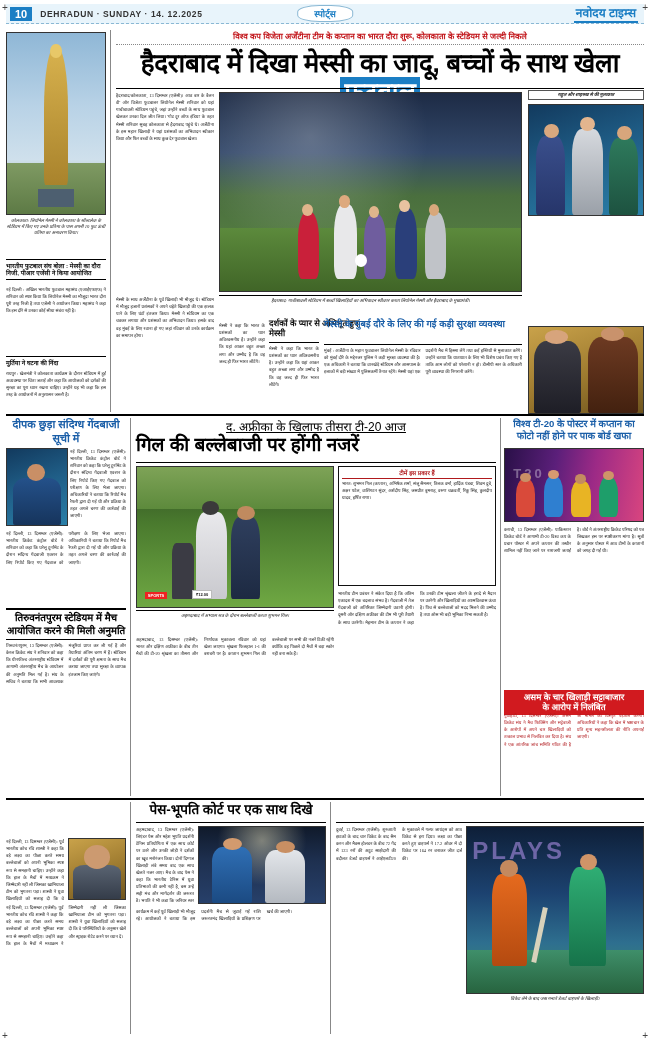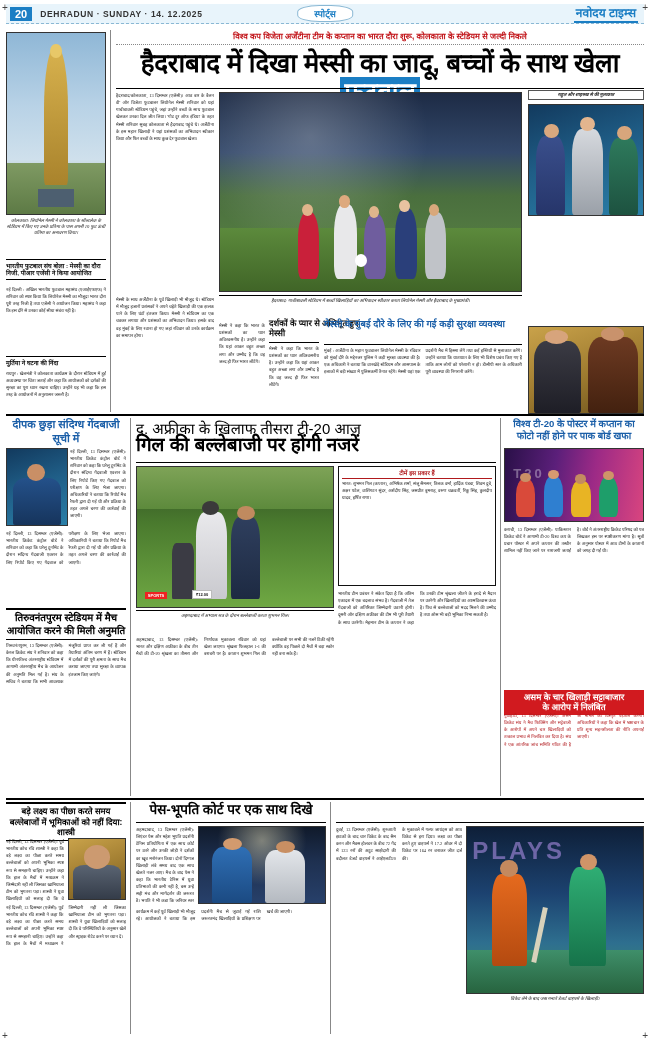--- a/index.html
+++ b/index.html
@@ -25,21 +25,21 @@
 
   
   .sec { position:absolute; }
 
   
   .kicker { text-align:center; font-size:8.2px; font-weight:bold; color:#c2161b;
     border-bottom:1px dotted #888; padding-bottom:2px; line-height:1.2; }
   .hl-main { text-align:center; font-size:26px; font-weight:bold; color:#000;
     line-height:1.12; letter-spacing:-0.3px; margin-top:3px; }
   .hl-main .hi { background:#1b7ec4; color:#fff; padding:0 4px; }
-  .hl-2 { text-align:left; font-size:15px; color:#000; font-weight:normal; }
+  .hl-2 { text-align:center; font-size:12px; color:#000; font-weight:normal;text-decoration:underline; }
   .hl-2b { text-align:left; font-size:19px; font-weight:bold; line-height:1.15; }
   .hl-blue { color:#1b5fa8; font-weight:bold; text-align:center; font-size:10.5px; line-height:1.25; }
   .hl-box { text-align:center; font-size:10px; font-weight:bold; line-height:1.25;
     border-top:2px solid #000; border-bottom:1px solid #000; padding:2px 0; }
   .hl-red-bar { background:#d11a1f; color:#fff; font-size:8.6px; font-weight:bold;
     text-align:center; padding:2px 16px; line-height:1.2; }
   .subhead { font-size:11px; font-weight:bold; line-height:1.2; color:#111; }
   .subhead-blue { font-size:11.5px; font-weight:bold; line-height:1.2; color:#1b5fa8; }
   .hl-bot { text-align:center; font-size:13.5px; font-weight:bold; line-height:1.15; }
 
@@ -88,21 +88,21 @@
   .boxout-title { text-align:center; font-size:6px; font-weight:bold; color:#b0191d;
     border-bottom:1px solid #b0191d; padding-bottom:1px; margin-bottom:1px; }
 </style>
 </head>
 <body>
 
 <div class="page">
 
   <div class="masthead">
     <span class="crossmark" style="left:-4px; top:-2px;">+</span>
-    <span class="pageno">20</span>
+    <span class="pageno">10</span>
     <span class="city">DEHRADUN  ·  SUNDAY ·  14. 12.2025</span>
     <span class="sectag">स्पोर्ट्स</span>
     <span class="brand">नवोदय टाइम्स</span>
     <span class="crossmark" style="right:-4px; top:-2px;">+</span>
   </div>
 
   <div class="sec" style="left:6px; top:30px; width:638px; height:382px;">
 
     <div class="photo ph-statue" style="position:absolute; left:0; top:2px; width:100px; height:183px; border:1px solid #333;">
       <div style="position:absolute; left:0; right:0; bottom:0; height:28%; background:linear-gradient(180deg,#7f9a63,#5d7a45);"></div>
@@ -231,21 +231,20 @@
 
   <div class="sec" style="left:6px; top:608px; width:120px; height:180px;">
     <div class="hl-box">तिरुवनंतपुरम स्टेडियम में मैच आयोजित करने की मिली अनुमति</div>
     <div class="bt" style="margin-top:2px; height:148px; column-count:2; column-gap:5px;">तिरुवनंतपुरम, 13 दिसम्बर (एजेंसी): केरल क्रिकेट संघ ने शनिवार को कहा कि ग्रीनफील्ड अंतरराष्ट्रीय स्टेडियम में आगामी अंतरराष्ट्रीय मैच के आयोजन की अनुमति मिल गई है। संघ के सचिव ने बताया कि सभी आवश्यक मंजूरियां प्राप्त कर ली गई हैं और तैयारियां अंतिम चरण में हैं। स्टेडियम में दर्शकों की पूरी क्षमता के साथ मैच कराया जाएगा तथा सुरक्षा के व्यापक इंतजाम किए जाएंगे।</div>
   </div>
 
   <div style="position:absolute; left:6px; top:798px; width:638px; height:2px; background:#000;"></div>
 
   <div class="sec" style="left:6px; top:802px; width:638px; height:232px;">
 
-    <div class="hl-box" style="width:120px; font-size:8.4px;">बड़े लक्ष्य का पीछा करते समय बल्लेबाजों में भूमिकाओं को नहीं दिया: शास्त्री</div>
     <div class="photo ph-portrait" style="position:absolute; left:62px; top:36px; width:58px; height:62px; border:1px solid #333;">
       <div style="position:absolute; left:8%; bottom:0; width:84%; height:56%; background:linear-gradient(180deg,#5a6472,#343c49); border-radius:24% 24% 4% 4%;"></div>
       <div class="fig-head" style="left:26%; bottom:50%; width:48%; height:40%; background:#cc9a70;"></div>
     </div>
     <div class="bt" style="position:absolute; left:0; top:36px; width:58px; height:64px;">नई दिल्ली, 13 दिसम्बर (एजेंसी): पूर्व भारतीय कोच रवि शास्त्री ने कहा कि बड़े लक्ष्य का पीछा करते समय बल्लेबाजों को अपनी भूमिका स्पष्ट रूप से समझनी चाहिए। उन्होंने कहा कि हाल के मैचों में मध्यक्रम ने जिम्मेदारी नहीं ली जिसका खामियाजा टीम को भुगतना पड़ा। शास्त्री ने युवा खिलाड़ियों को सलाह दी कि वे परिस्थितियों के अनुसार खेलें और स्ट्राइक रोटेट करने पर ध्यान दें।</div>
     <div class="bt" style="position:absolute; left:0; top:102px; width:120px; height:128px; column-count:2; column-gap:5px;">नई दिल्ली, 13 दिसम्बर (एजेंसी): पूर्व भारतीय कोच रवि शास्त्री ने कहा कि बड़े लक्ष्य का पीछा करते समय बल्लेबाजों को अपनी भूमिका स्पष्ट रूप से समझनी चाहिए। उन्होंने कहा कि हाल के मैचों में मध्यक्रम ने जिम्मेदारी नहीं ली जिसका खामियाजा टीम को भुगतना पड़ा। शास्त्री ने युवा खिलाड़ियों को सलाह दी कि वे परिस्थितियों के अनुसार खेलें और स्ट्राइक रोटेट करने पर ध्यान दें।</div>
 
     <div style="position:absolute; left:124px; top:0; width:1px; height:232px; background:#888;"></div>
 
     <div class="hl-bot" style="position:absolute; left:130px; top:0; width:190px;">पेस-भूपति कोर्ट पर एक साथ दिखे</div>

